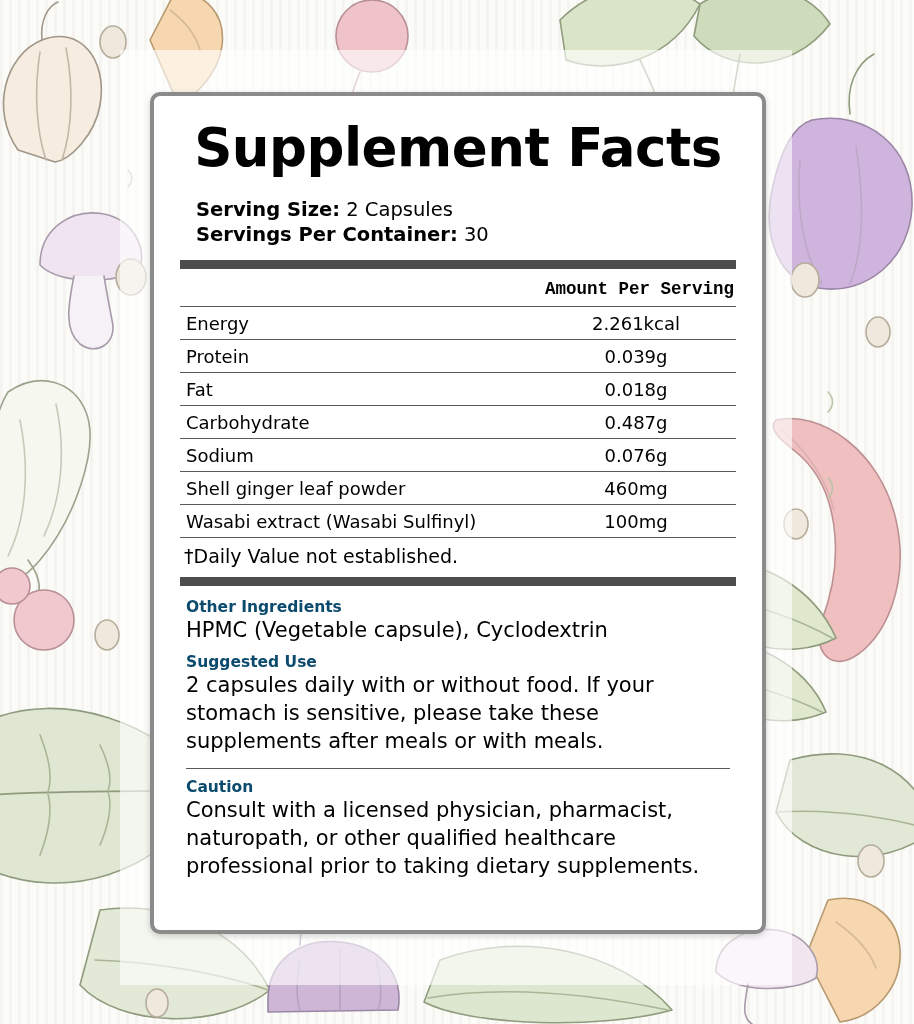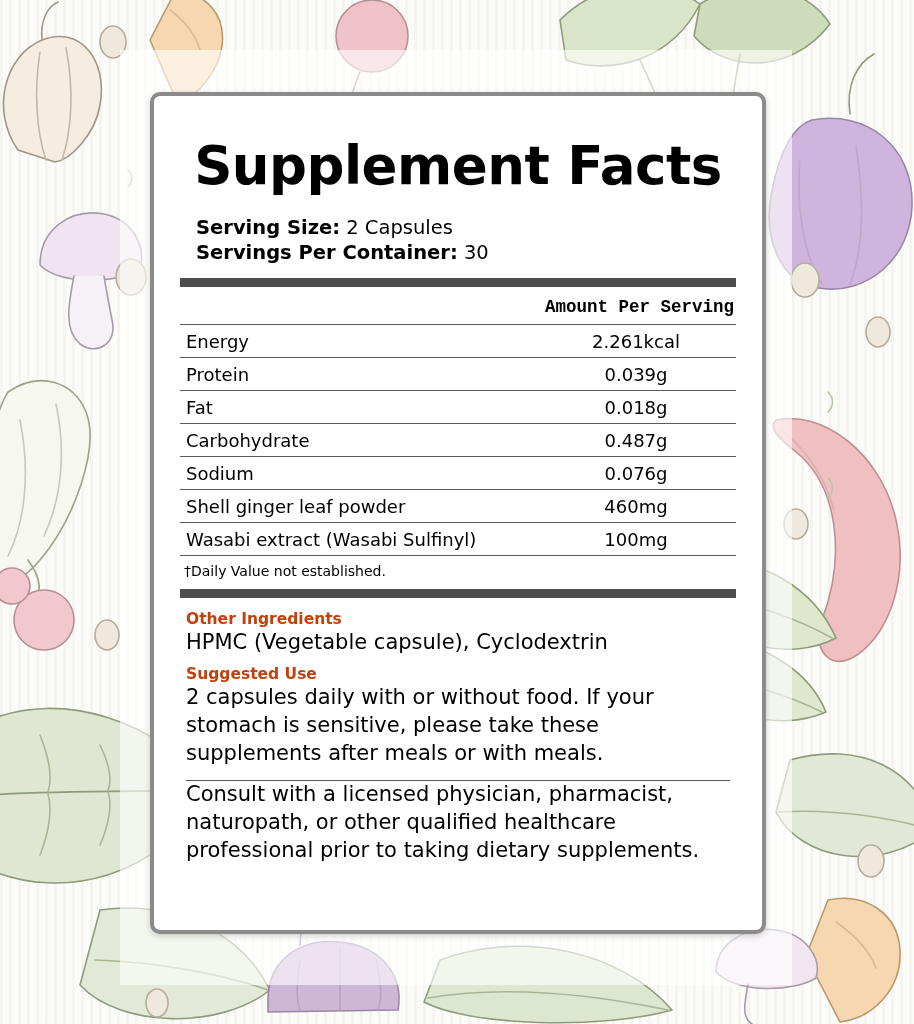--- a/index.html
+++ b/index.html
@@ -54,21 +54,21 @@
   }
 
   .facts-title {
     font-family: "DejaVu Sans", sans-serif;
     font-weight: bold;
     font-size: 53px;
     line-height: 1.05;
     text-align: center;
     letter-spacing: -0.5px;
     color: #000;
-    margin: 20px 0 22px 0;
+    margin: 2px 0 22px 0;
   }
 
   .serving-line {
     font-size: 19.5px;
     color: #000;
     margin: 0 0 2px 16px;
     white-space: nowrap;
   }
   .serving-line b { font-weight: bold; }
 
@@ -101,31 +101,31 @@
     white-space: nowrap;
   }
   table.nutrients td.val {
     text-align: center;
     width: 188px;
     padding-right: 18px;
   }
   table.nutrients tr:first-child td { border-top: 1.6px solid #5a5a5a; }
 
   .daily-note {
-    font-size: 14px;
+    font-size: 19px;
     color: #000;
     border-top: 1.6px solid #5a5a5a;
     padding: 7px 0 0 4px;
   }
 
   .sections { padding: 10px 6px 0 6px; }
   .sec-head {
     font-size: 15.5px;
     font-weight: bold;
-    color: #c2410c;
+    color: #0c4a6e;
     margin: 9px 0 1px 0;
   }
   .sec-head:first-child { margin-top: 2px; }
   .sec-body {
     font-size: 21px;
     color: #000;
     line-height: 1.32;
     margin: 0;
   }
   .rule-thin-full {
@@ -323,15 +323,16 @@
   <div class="sections">
     <div class="sec-head">Other Ingredients</div>
     <p class="sec-body">HPMC (Vegetable capsule), Cyclodextrin</p>
 
     <div class="sec-head">Suggested Use</div>
     <p class="sec-body">2 capsules daily with or without food. If your stomach is sensitive, please take these supplements after meals or with meals.</p>
 
 
     <div class="rule-thin-full"></div>
 
+    <div class="sec-head">Caution</div>
     <p class="sec-body">Consult with a licensed physician, pharmacist, naturopath, or other qualified healthcare professional prior to taking dietary supplements.</p>
   </div>
 </div>
 
 </body></html>

